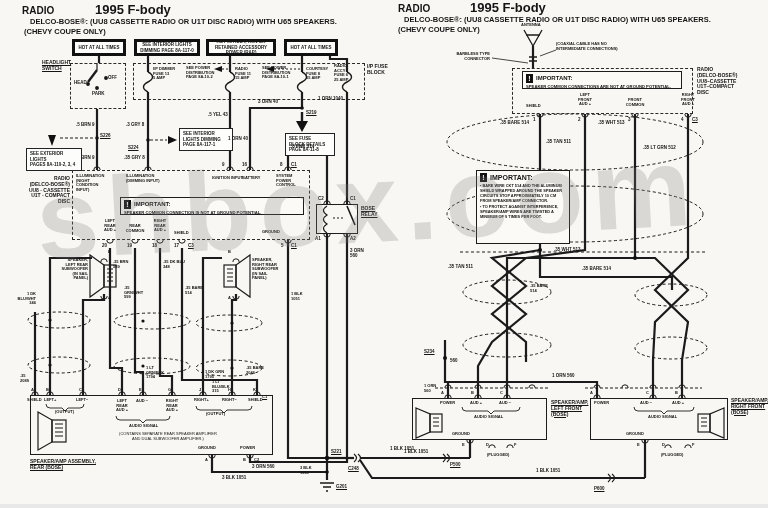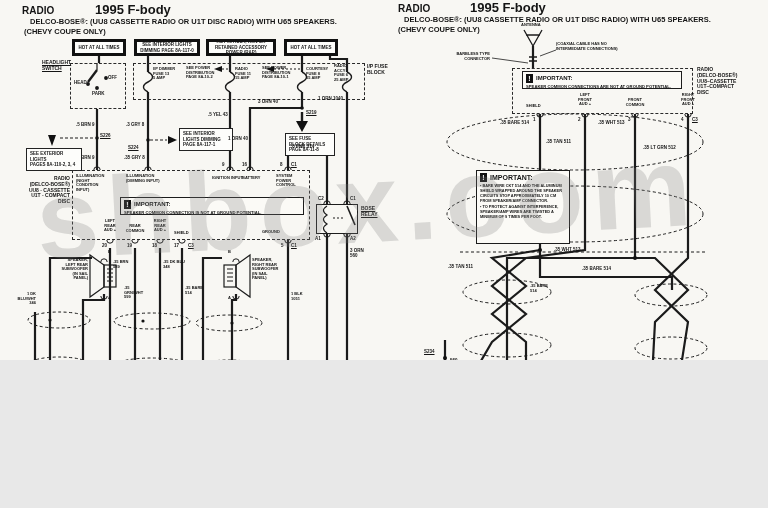--- a/index.html
+++ b/index.html
@@ -1,16 +1,16 @@
 <!DOCTYPE html>
 <html><head>
 <meta charset="utf-8">
 <style>
   html,body{margin:0;padding:0;background:#e8e8e8;}
-  #canvas{position:relative;width:768px;height:360px;background:#f8f7f3;overflow:hidden;
+  #canvas{position:relative;width:768px;height:504px;background:#f8f7f3;overflow:hidden;
           font-family:"Liberation Sans",sans-serif;color:#141414;}
   #wireart{position:absolute;left:0;top:0;}
   .l{position:absolute;font:bold 5px/1.15 "Liberation Sans",sans-serif;color:#141414;white-space:pre-line;}
   .n{font-weight:normal;}
   .c{text-align:center;}
   .r{text-align:right;}
   .f45{font-size:4.5px;}
   .f4{font-size:4px;}
   .und{text-decoration:underline;}
   .banner{position:absolute;border:3px solid #111;background:#fdfdfb;display:flex;align-items:center;justify-content:center;

